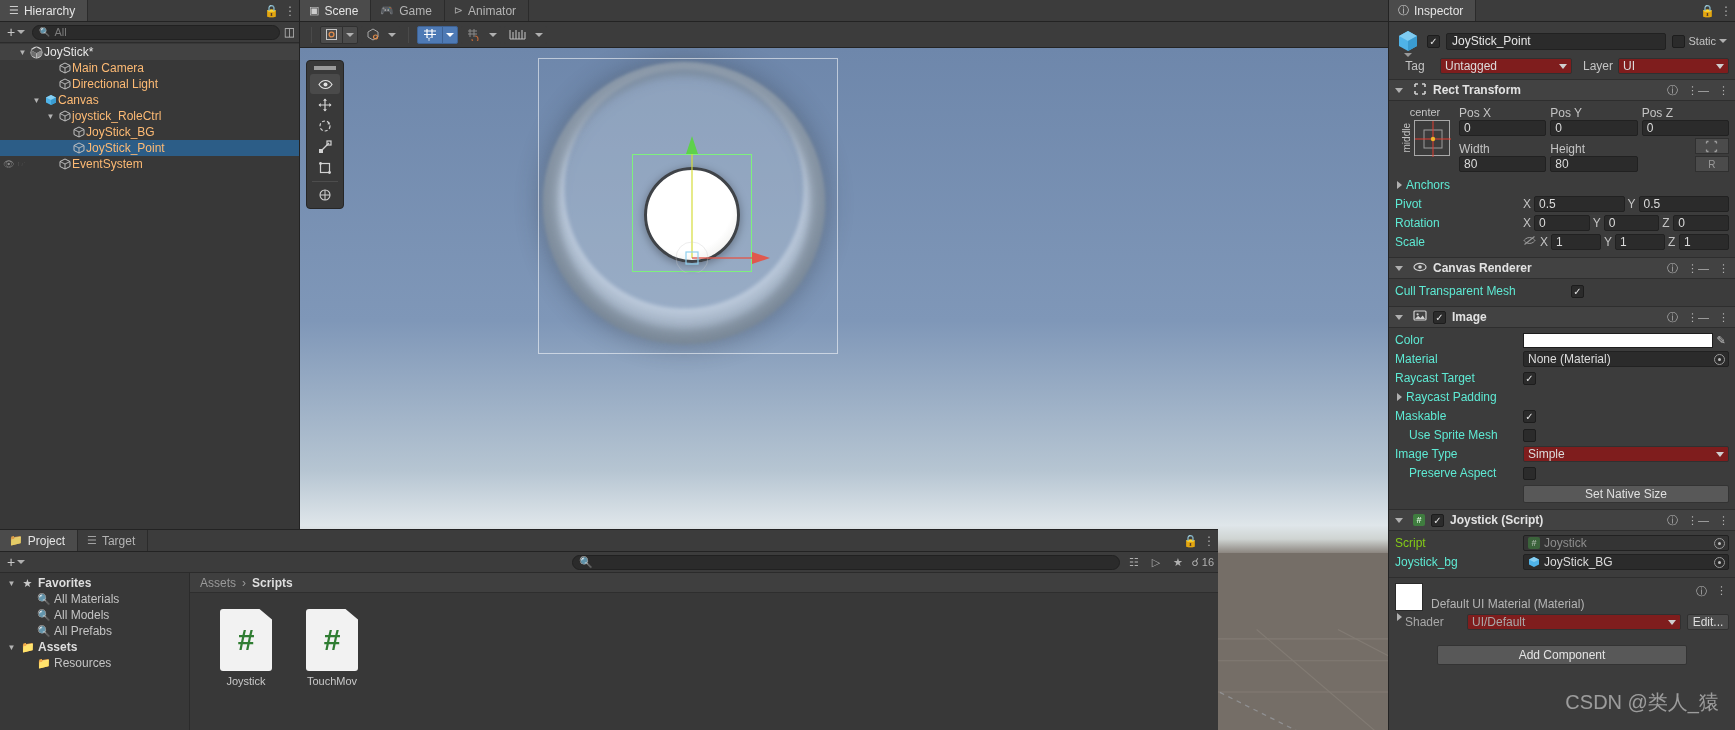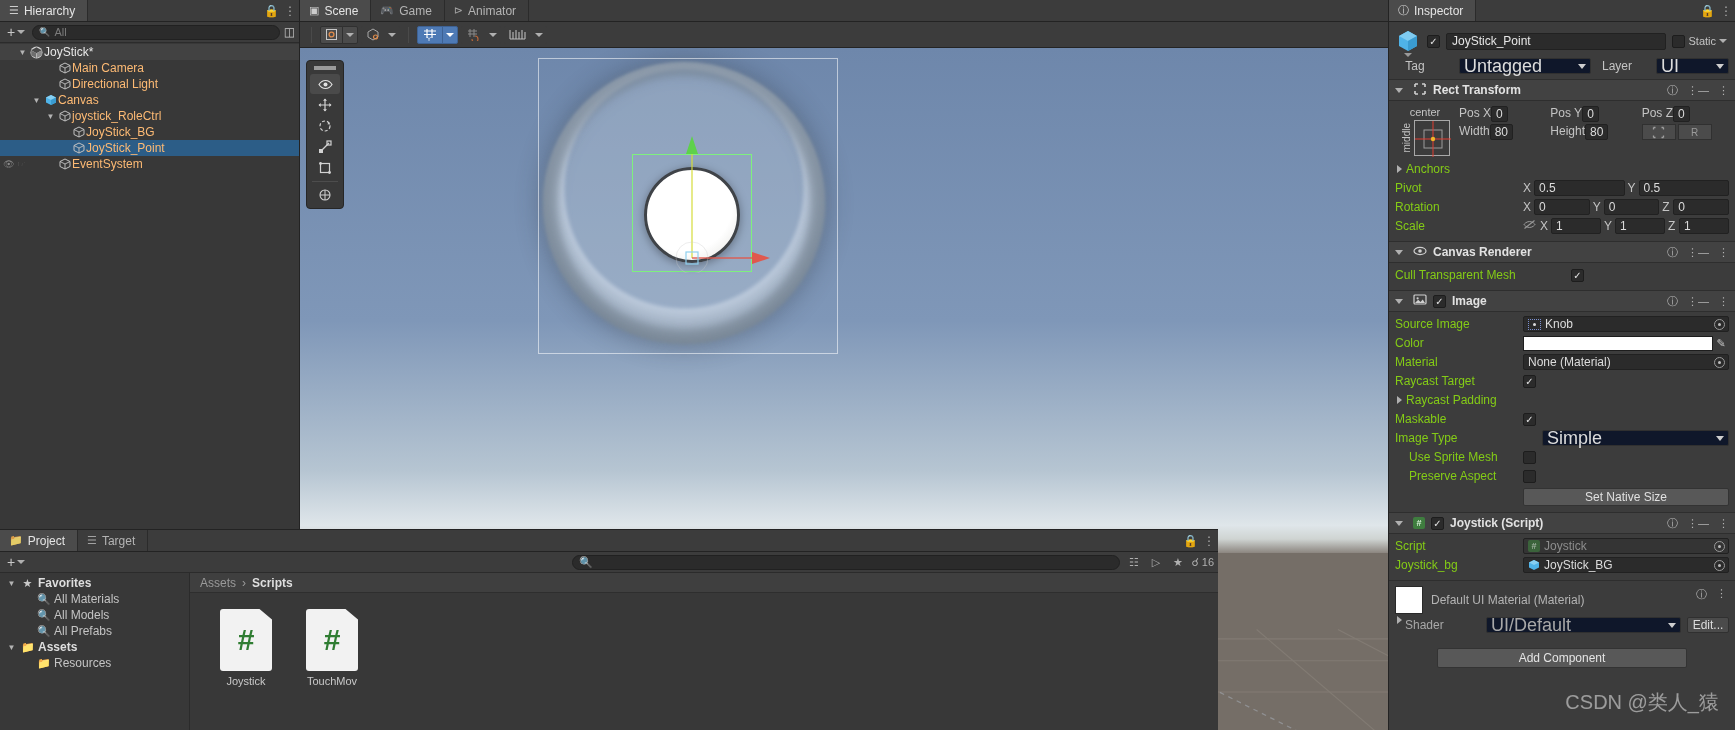--- a/index.html
+++ b/index.html
@@ -153,35 +153,35 @@
   }
   .chk.off { color: transparent; }
   .namefield {
     flex:1; height:17px; background:#2b2b2b; border:1px solid #212121; border-radius:2px;
     display:flex; align-items:center; padding:0 5px; color:#e6e6e6; font-size:12px;
   }
   .static-box { display:flex; align-items:center; gap:3px; font-size:11px; color:#c4c4c4; padding-right:2px;}
   .tag-row { display:flex; align-items:center; gap:5px; padding:2px 6px 5px 6px;}
   .tag-row .lb { font-size:12px; color:#c4c4c4;}
   .dropdown {
-    height:16px; background:#0f172a; border:1px solid #303030; border-radius:2px;
-    display:flex; align-items:center; padding:0 4px; color:#dcdcdc; font-size:18px; position:relative; cursor:pointer;margin-left:19px;
+    height:16px; background:#7f1d1d; border:1px solid #303030; border-radius:2px;
+    display:flex; align-items:center; padding:0 4px; color:#dcdcdc; font-size:12px; position:relative; cursor:pointer;
   }
   .dropdown .arrow { position:absolute; right:4px; width:0;height:0;border-left:4px solid transparent;border-right:4px solid transparent;border-top:5px solid #cfcfcf;}
 
   .comp-header {
     height:22px; background:#424242; border-top:1px solid #2e2e2e; border-bottom:1px solid #2e2e2e;
     display:flex; align-items:center; gap:6px; padding:0 6px; position:relative;
   }
   .comp-header .title { font-weight:bold; color:#e2e2e2; font-size:12px; }
   .comp-header .right-ic { position:absolute; right:6px; display:flex; gap:9px; align-items:center; color:#b4b4b4; font-size:11px;}
   .comp-body { padding: 3px 6px 5px 6px; background:#3c3c3c;}
 
   .frow { display:flex; align-items:center; min-height:18px; margin-bottom:1px;}
-  .flabel { width:128px; color:#84cc16; font-size:12px; flex:none; }
+  .flabel { width:128px; color:#5eead4; font-size:12px; flex:none; }
   .flabel.indent { padding-left:14px; }
   .ffield {
     height:16px; background:#2b2b2b; border:1px solid #212121; border-radius:2px;
     display:flex; align-items:center; padding:0 4px; color:#dcdcdc; font-size:12px; position:relative;
   }
   .xyz { display:flex; align-items:center; gap:3px; flex:1;}
   .xyz .ax { color:#c4c4c4; font-size:12px; width:8px; text-align:left;}
   .xyz .ffield { flex:1; min-width:0;}
   .objfield { flex:1; display:flex; align-items:center; gap:4px; height:16px; background:#2b2b2b; border:1px solid #212121; border-radius:2px; padding:0 4px; color:#dcdcdc; font-size:12px; position:relative; cursor:pointer;}
   .objfield .pick { position:absolute; right:3px; width:11px;height:11px;border:1px solid #9a9a9a;border-radius:50%; display:flex;align-items:center;justify-content:center;}
@@ -190,31 +190,31 @@
   .eyedrop { width:16px; display:flex; align-items:center; justify-content:center; color:#c0c0c0; font-size:11px;}
 
   .rect-grid { display:flex; gap:4px; padding:2px 0 0 0;}
   .anchor-preset { width:60px; display:flex; flex-direction:column; align-items:center;}
   .anchor-preset .lbl-c { font-size:11px; color:#c4c4c4; margin-bottom:2px;}
   .ap-wrap { display:flex; align-items:center; gap:2px;}
   .ap-mid { writing-mode:vertical-rl; transform:rotate(180deg); font-size:10px; color:#c4c4c4;}
   .ap-box { width:36px;height:36px; position:relative; border:1px solid #a8a8a8;}
   .rect-fields { flex:1; display:flex; flex-direction:column; gap:2px;}
   .rf-line { display:flex; gap:4px; align-items:flex-end;}
-  .rf-col { flex:1; display:flex; flex-direction:row;}
+  .rf-col { flex:1; display:flex; flex-direction:column;}
   .rf-col .cap { font-size:12px; color:#c4c4c4; line-height:14px;}
   .blueprint-btns { display:flex; gap:2px; align-items:flex-end; }
   .bp-btn { width:34px;height:16px; background:#4b4b4b; border:1px solid #303030; display:flex;align-items:center;justify-content:center; color:#9a9a9a; font-size:10px; cursor:pointer;}
 
   .wide-btn {
     height:18px; background:#585858; border:1px solid #333; border-radius:2px;
     display:flex; align-items:center; justify-content:center; color:#e0e0e0; font-size:12px; cursor:pointer;
   }
   .material-block { background:#3c3c3c; border-top:1px solid #2e2e2e; padding:5px 6px; position:relative;}
-  .mat-row { display:flex; align-items:center; gap:8px;}
+  .mat-row { display:flex; align-items:flex-end; gap:8px;}
   .mat-swatch { width:28px;height:28px;background:#fff;border:1px solid #2a2a2a;}
   .mat-title { color:#b4b4b4; font-size:12px;}
   .mat-icons { position:absolute; right:8px; top:6px; display:flex; gap:9px; color:#b4b4b4; font-size:11px;}
   .shader-row { display:flex; align-items:center; gap:6px; margin-top:3px; padding-left:10px;}
   .shader-row .lb { color:#a8a8a8; font-size:12px;}
   .edit-btn { width:42px;height:16px; background:#4b4b4b;border:1px solid #303030;border-radius:2px; display:flex;align-items:center;justify-content:center;color:#dcdcdc;font-size:12px;cursor:pointer;}
   .add-comp-wrap { display:flex; justify-content:center; padding:10px 0 8px;}
   .add-comp { width:250px; height:20px; background:#585858; border:1px solid #333; border-radius:2px; display:flex; align-items:center; justify-content:center; color:#e4e4e4; font-size:12px; cursor:pointer;}
   .watermark { position:absolute; right:16px; bottom:14px; color:rgba(235,235,235,.55); font-size:20px; pointer-events:none;}
   .script-badge { width:12px;height:12px;background:#3f7d3f;border-radius:2px; display:flex;align-items:center;justify-content:center;color:#d8f0d8;font-size:9px;font-weight:bold;}
@@ -914,28 +914,20 @@
         <span class="chk">✓</span>
         <span class="title">Image</span>
         <span class="right-ic">
           <span>ⓘ</span>
           <span>⋮―</span>
           <span>⋮</span>
         </span>
       </div>
       <div class="comp-body">
         <div class="frow">
-          <span class="flabel">Source Image</span>
-          <div class="objfield">
-            <span class="knob-badge"></span>
-            <span>Knob</span>
-            <span class="pick"></span>
-          </div>
-        </div>
-        <div class="frow">
           <span class="flabel">Color</span>
           <div class="colorfield"></div>
           <span class="eyedrop">✎</span>
         </div>
         <div class="frow">
           <span class="flabel">Material</span>
           <div class="objfield">
             <span>None (Material)</span>
             <span class="pick"></span>
           </div>
@@ -946,29 +938,29 @@
         </div>
         <div class="frow">
           <span class="foldarrow" style="margin-left:2px"></span>
           <span class="flabel" style="width:auto">Raycast Padding</span>
         </div>
         <div class="frow">
           <span class="flabel">Maskable</span>
           <span class="chk">✓</span>
         </div>
         <div class="frow">
+          <span class="flabel indent">Use Sprite Mesh</span>
+          <span class="chk off">✓</span>
+        </div>
+        <div class="frow">
           <span class="flabel">Image Type</span>
           <div class="dropdown" style="flex:1">
             <span>Simple</span>
             <span class="arrow"></span>
           </div>
-        </div>
-        <div class="frow">
-          <span class="flabel indent">Use Sprite Mesh</span>
-          <span class="chk off">✓</span>
         </div>
         <div class="frow">
           <span class="flabel indent">Preserve Aspect</span>
           <span class="chk off">✓</span>
         </div>
         <div class="frow" style="margin-top:3px">
           <span class="flabel"></span>
           <div class="wide-btn" style="flex:1">
             <span>Set Native Size</span>
           </div>

